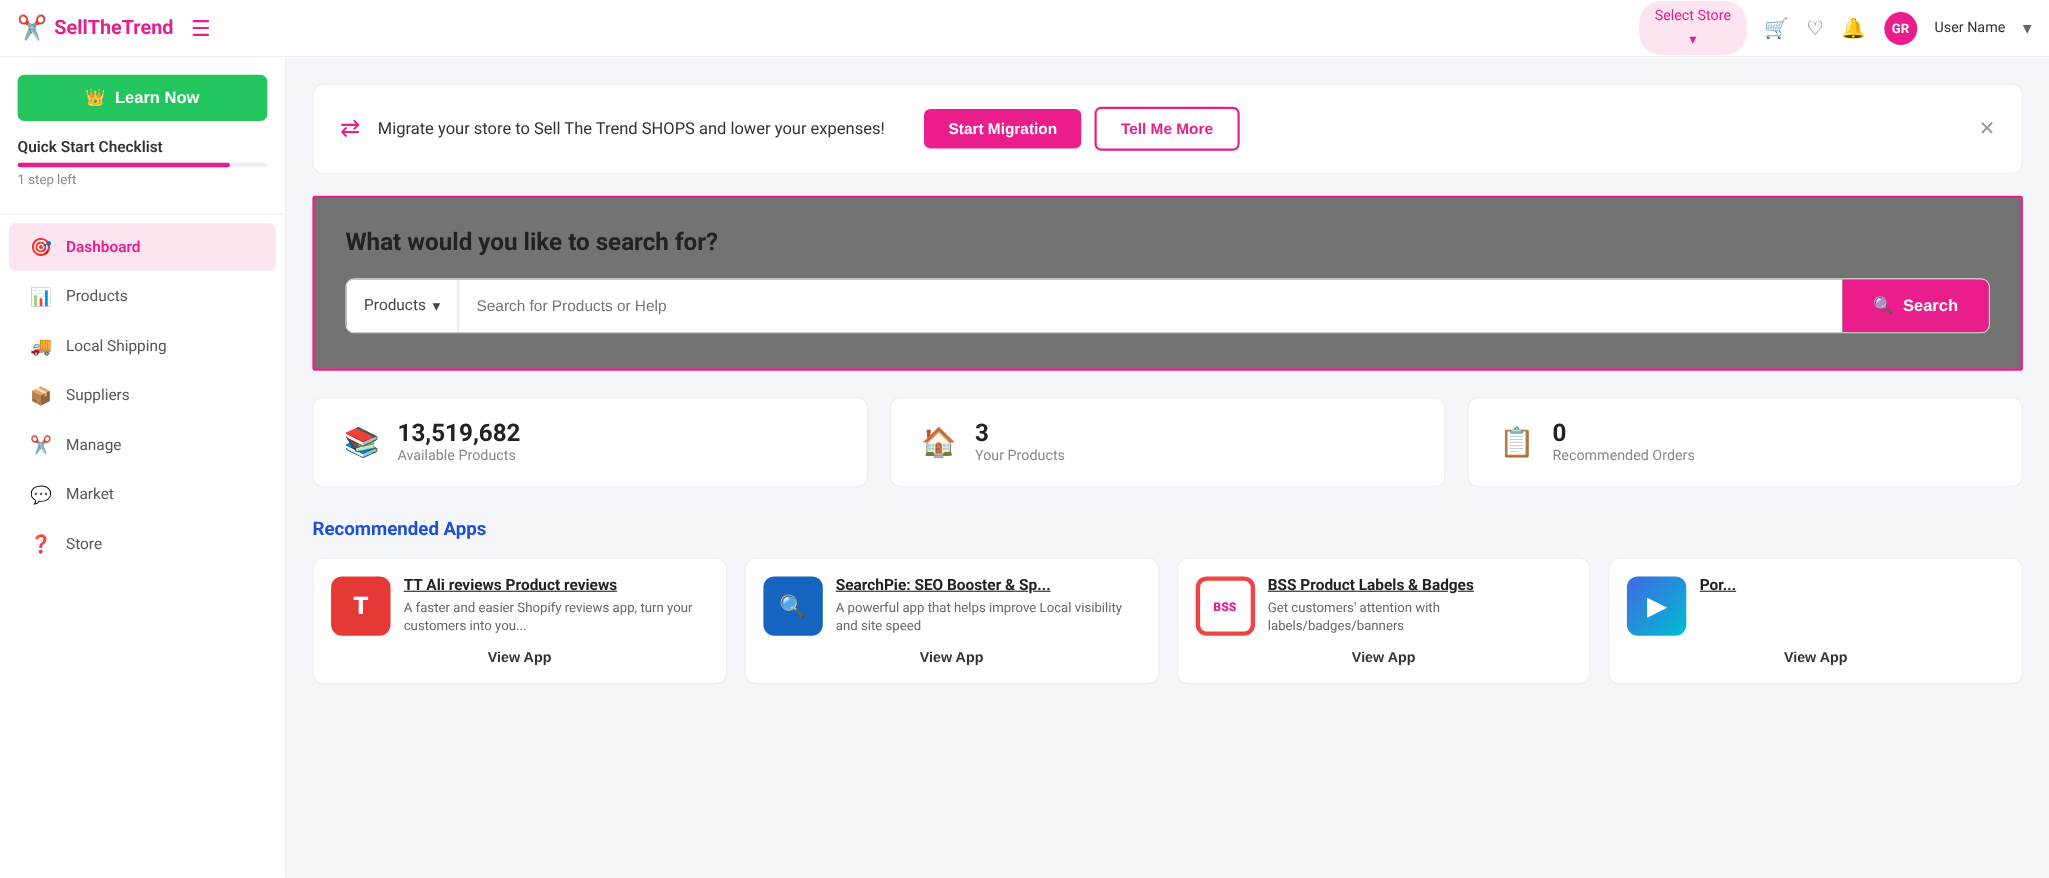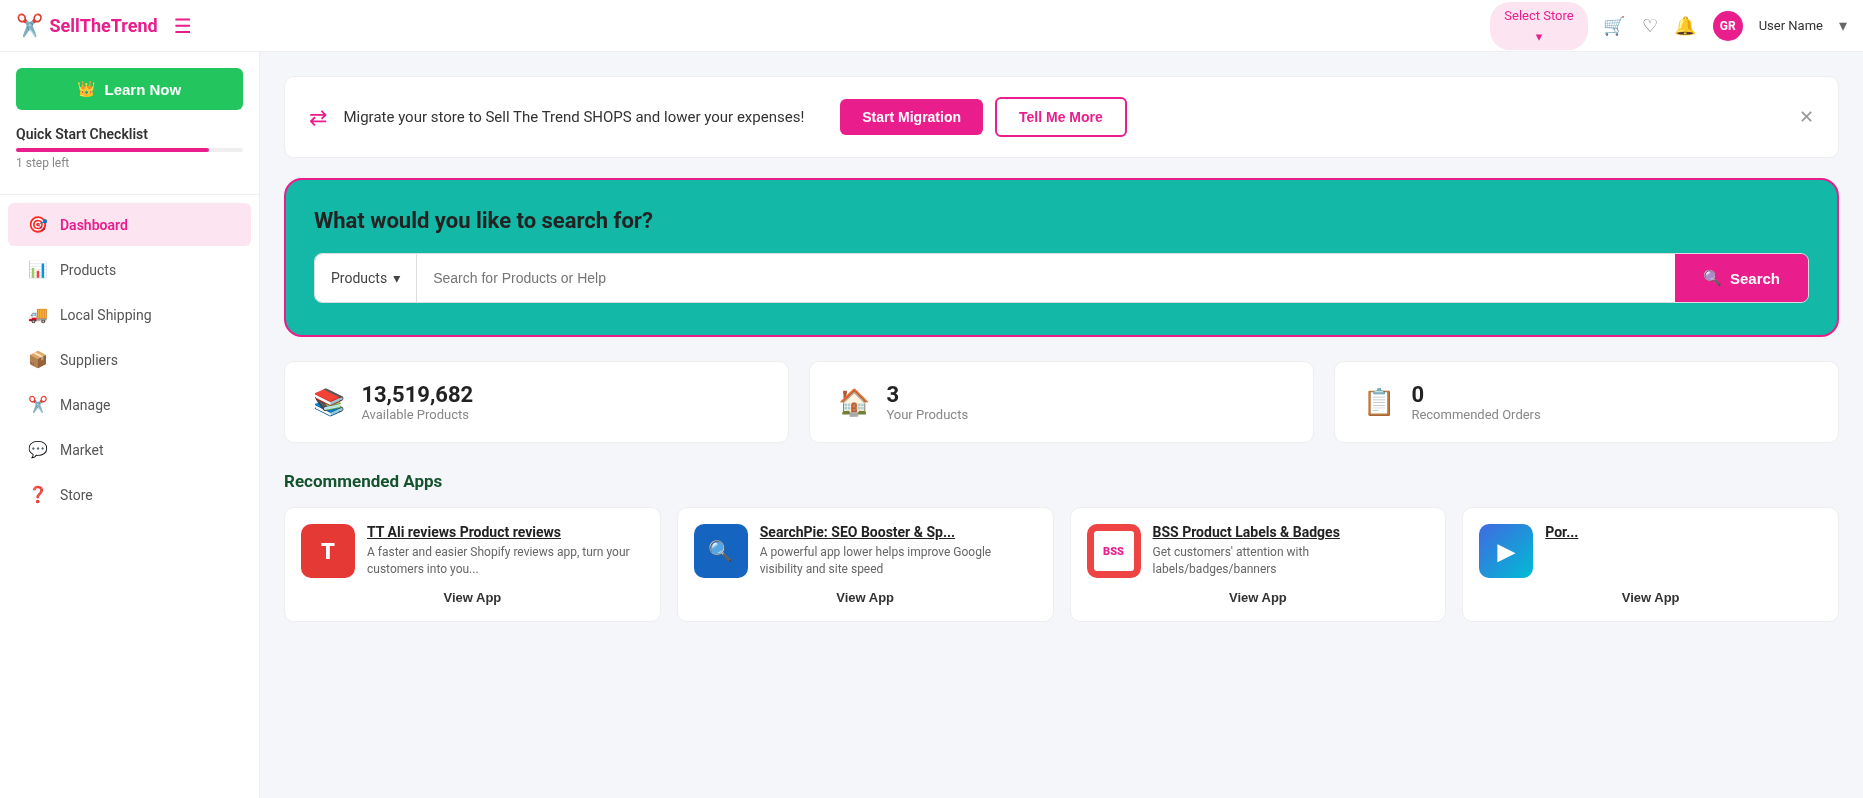--- a/index.html
+++ b/index.html
@@ -74,21 +74,21 @@
       padding: 10px 22px; font-size: 14px; font-weight: 600; cursor: pointer;
     }
     .btn-tell-more {
       background: #fff; color: #e91e8c; border: 2px solid #e91e8c; border-radius: 6px;
       padding: 10px 22px; font-size: 14px; font-weight: 600; cursor: pointer;
     }
     .banner-close { font-size: 18px; color: #999; cursor: pointer; background: none; border: none; }
 
     
     .search-section {
-      background: #14b8a6; border: 2px solid #e91e8c; border-radius: 18px;
+      background: #737373; border: 2px solid #e91e8c; border-radius: 2px;
       padding: 28px 28px 32px; margin-bottom: 24px;
     }
     .search-title { font-size: 22px; font-weight: 700; color: #222; margin-bottom: 20px; }
     .search-bar {
       display: flex; align-items: center; border: 1px solid #ddd; border-radius: 8px; overflow: hidden;
     }
     .search-dropdown {
       display: flex; align-items: center; gap: 6px;
       padding: 0 16px; background: #fff; border-right: 1px solid #ddd;
       height: 48px; cursor: pointer; font-size: 14px; color: #444;
@@ -106,34 +106,34 @@
     .stats-row { display: flex; gap: 20px; margin-bottom: 28px; }
     .stat-card {
       background: #fff; border: 1px solid #eee; border-radius: 10px;
       padding: 20px 28px; flex: 1; display: flex; align-items: center; gap: 16px;
     }
     .stat-icon { font-size: 26px; color: #e91e8c; }
     .stat-number { font-size: 22px; font-weight: 700; color: #222; }
     .stat-label { font-size: 13px; color: #888; }
 
     
-    .section-title { font-size: 17px; font-weight: 700; color: #14532d; margin-bottom: 16px; }
+    .section-title { font-size: 17px; font-weight: 700; color: #1d4ed8; margin-bottom: 16px; }
     .apps-row { display: flex; gap: 16px; }
     .app-card {
       background: #fff; border: 1px solid #eee; border-radius: 10px;
       padding: 16px; flex: 1; display: flex; flex-direction: column;
     }
     .app-header { display: flex; align-items: flex-start; gap: 12px; margin-bottom: 10px; }
     .app-logo {
       width: 54px; height: 54px; border-radius: 10px; flex-shrink: 0;
       display: flex; align-items: center; justify-content: center; font-size: 22px; font-weight: 900; color: #fff;
     }
     .app-logo-t { background: #e53935; }
     .app-logo-s { background: #1565c0; }
-    .app-logo-bss { background: #fff; border: 7px solid #ef4444; }
+    .app-logo-bss { background: #fff; border: 4px solid #ef4444; }
     .app-logo-p { background: linear-gradient(135deg, #4169e1, #00bcd4); }
     .app-name { font-size: 14px; font-weight: 700; color: #222; margin-bottom: 4px; text-decoration: underline; }
     .app-desc { font-size: 12px; color: #666; line-height: 1.4; }
     .app-view-btn {
       display: inline-block; margin-top: 2px; font-size: 13px; font-weight: 600;
       color: #333; background: none; border: none; cursor: pointer; text-decoration: none;
     }
 
     
     .sidebar::-webkit-scrollbar { width: 4px; }
@@ -278,21 +278,21 @@
             </div>
           </div>
           <button class="app-view-btn">View App</button>
         </div>
 
         <div class="app-card">
           <div class="app-header">
             <div class="app-logo app-logo-s" style="font-size:20px;">🔍</div>
             <div>
               <div class="app-name">SearchPie: SEO Booster &amp; Sp...</div>
-              <div class="app-desc">A powerful app lower helps improve Google visibility and site speed</div>
+              <div class="app-desc">A powerful app that helps improve Local visibility and site speed</div>
             </div>
           </div>
           <button class="app-view-btn">View App</button>
         </div>
 
         <div class="app-card">
           <div class="app-header">
             <div class="app-logo app-logo-bss" style="color:#e91e8c;font-size:11px;font-weight:900;">BSS</div>
             <div>
               <div class="app-name">BSS Product Labels &amp; Badges</div>

